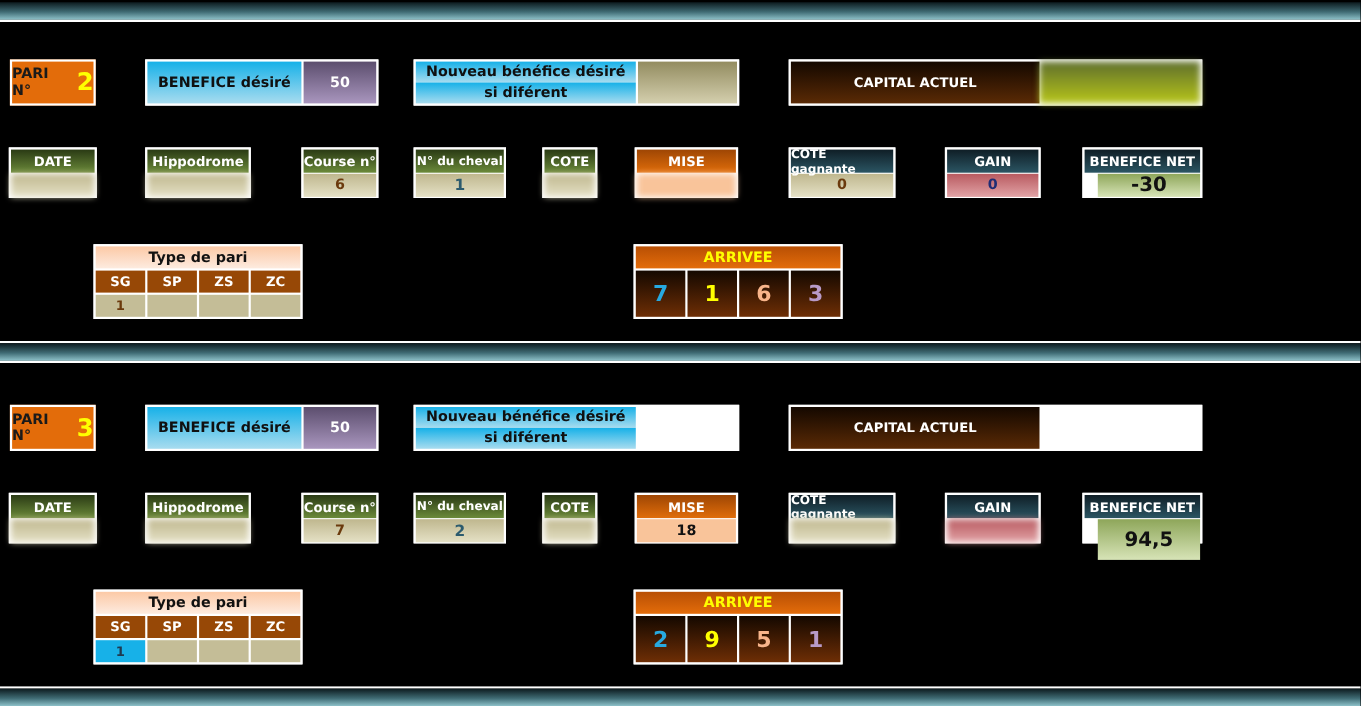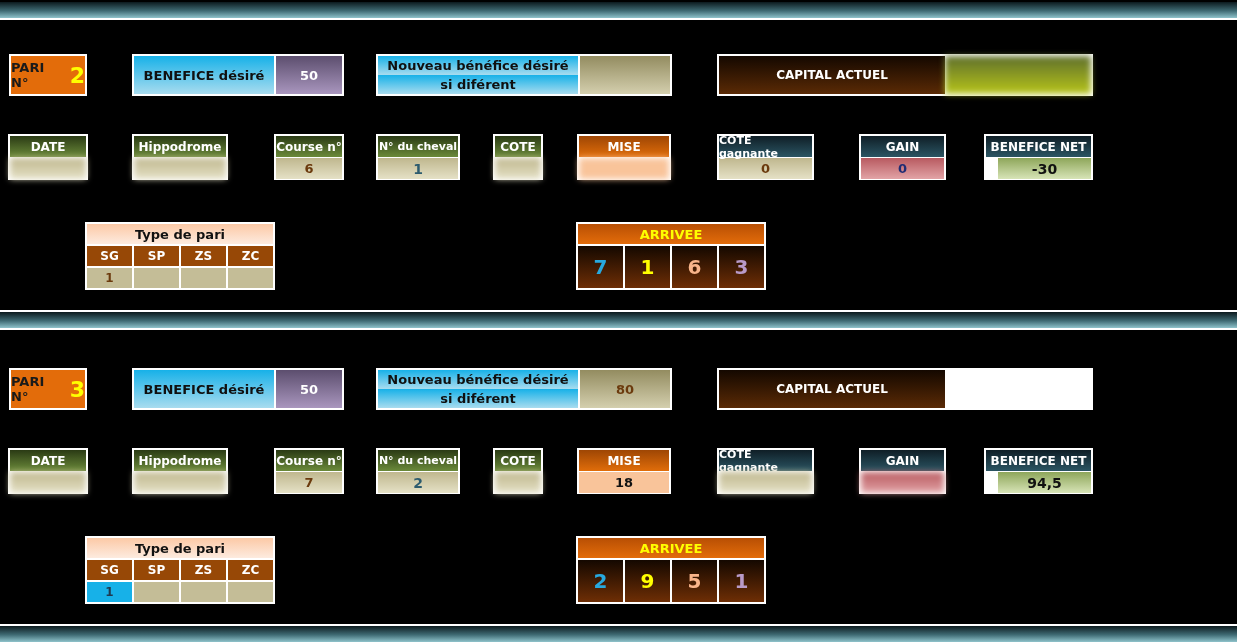--- a/index.html
+++ b/index.html
@@ -14,21 +14,21 @@
   .blue{background:linear-gradient(#17b1e8,#a8dcef);color:#101010;font-size:13px;}
   .violet{background:linear-gradient(#5c4e6e,#a996be);color:#fff;font-size:13px;}
   .khaki{background:linear-gradient(#938c60,#d4cfae);color:#6b3a0d;font-size:13px;}
   .darkbrown{background:linear-gradient(#140800,#5a2a05);color:#fff;font-size:12px;}
   .olive{background:linear-gradient(#5f6f2c,#b7c51a);color:#111;font-size:13px;}
   .hdr-green{background:linear-gradient(#2a3a14,#6b8a3a);color:#fff;font-size:12px;}
   .hdr-orange{background:linear-gradient(#9e4604,#e06d0a);color:#fff;font-size:12px;}
   .hdr-teal{background:linear-gradient(#0f1e26,#2b5563);color:#fff;font-size:12px;}
   .val-khaki{background:linear-gradient(#bfb78e,#e5e1c6);color:#6b3a0d;font-size:13px;}
   .val-pink{background:linear-gradient(#b85a60,#e2a3a6);color:#1f2c74;font-size:13px;}
-  .val-green{background:linear-gradient(#8ea65a,#d7e4b7);color:#111;font-size:14px;margin-left:12px;}
+  .val-green{background:linear-gradient(#8ea65a,#d7e4b7);color:#111;font-size:18px;margin-left:12px;}
   .val-peach{background:#f9c49a;color:#111;font-size:13px;}
   .blur{filter:blur(3px);}
   .tp-title{background:linear-gradient(#fcc9a6,#fdebdf);color:#111;font-size:13px;}
   .tp-h{background:#974806;color:#fff;font-size:12px;}
   .tp-v{background:#c4bd97;color:#6b3a0d;font-size:12px;}
   .tp-v.sel{background:#17b1e8;color:#1f3a50;}
   .arr-title{background:linear-gradient(#b84f04,#e36c0a);color:#ffff00;font-size:13px;}
   .arr-v{background:linear-gradient(#140800,#6e2e05);font-size:20px;}
   .objectif{background:linear-gradient(#ff9a1e,#ffc07a);color:#111;font-size:12px;}
 </style>
@@ -144,21 +144,20 @@
   <div class="abs frame" style="left:132px;top:54px;width:212px;height:42px;display:flex;">
     <div class="cell blue" style="width:140px;height:38px;">BENEFICE désiré</div>
     <div class="cell violet" style="width:66px;height:38px;margin-left:2px;">50</div>
   </div>
 
   <div class="abs frame" style="left:376px;top:54px;width:296px;height:42px;display:flex;">
     <div style="width:200px;height:38px;display:flex;flex-direction:column;">
       <div class="cell blue" style="height:19px;">Nouveau bénéfice désiré</div>
       <div class="cell blue" style="height:19px;">si diférent</div>
     </div>
-    <div class="cell khaki" style="width:90px;height:38px;margin-left:2px;">80</div>
   </div>
 
   <div class="abs frame" style="left:717px;top:54px;width:376px;height:42px;display:flex;">
     <div class="cell darkbrown" style="width:226px;height:38px;">CAPITAL ACTUEL</div>
   </div>
 
   <div class="abs frame" style="left:8px;top:134px;width:80px;height:46px;">
     <div class="cell hdr-green" style="height:21px;">DATE</div>
     <div class="cell val-khaki blur" style="height:21px;margin-top:1px;"></div>
   </div>
@@ -185,21 +184,21 @@
   <div class="abs frame" style="left:717px;top:134px;width:97px;height:46px;">
     <div class="cell hdr-teal" style="height:21px;font-size:11px;">COTE gagnante</div>
     <div class="cell val-khaki blur" style="height:21px;margin-top:1px;"></div>
   </div>
   <div class="abs frame" style="left:859px;top:134px;width:87px;height:46px;">
     <div class="cell hdr-teal" style="height:21px;">GAIN</div>
     <div class="cell val-pink blur" style="height:21px;margin-top:1px;"></div>
   </div>
   <div class="abs frame" style="left:984px;top:134px;width:109px;height:46px;">
     <div class="cell hdr-teal" style="height:21px;">BENEFICE NET</div>
-    <div class="cell val-green" style="height:21px;margin-top:1px;text-align:right;">94,5</div>
+    <div class="cell val-green" style="height:37px;margin-top:1px;text-align:right;">94,5</div>
   </div>
 
   <div class="abs frame" style="left:85px;top:222px;width:190px;height:68px;">
     <div class="cell tp-title" style="height:20px;">Type de pari</div>
     <div style="display:flex;gap:2px;margin-top:2px;">
       <div class="cell tp-h" style="flex:1;height:20px;">SG</div>
       <div class="cell tp-h" style="flex:1;height:20px;">SP</div>
       <div class="cell tp-h" style="flex:1;height:20px;">ZS</div>
       <div class="cell tp-h" style="flex:1;height:20px;">ZC</div>
     </div>

